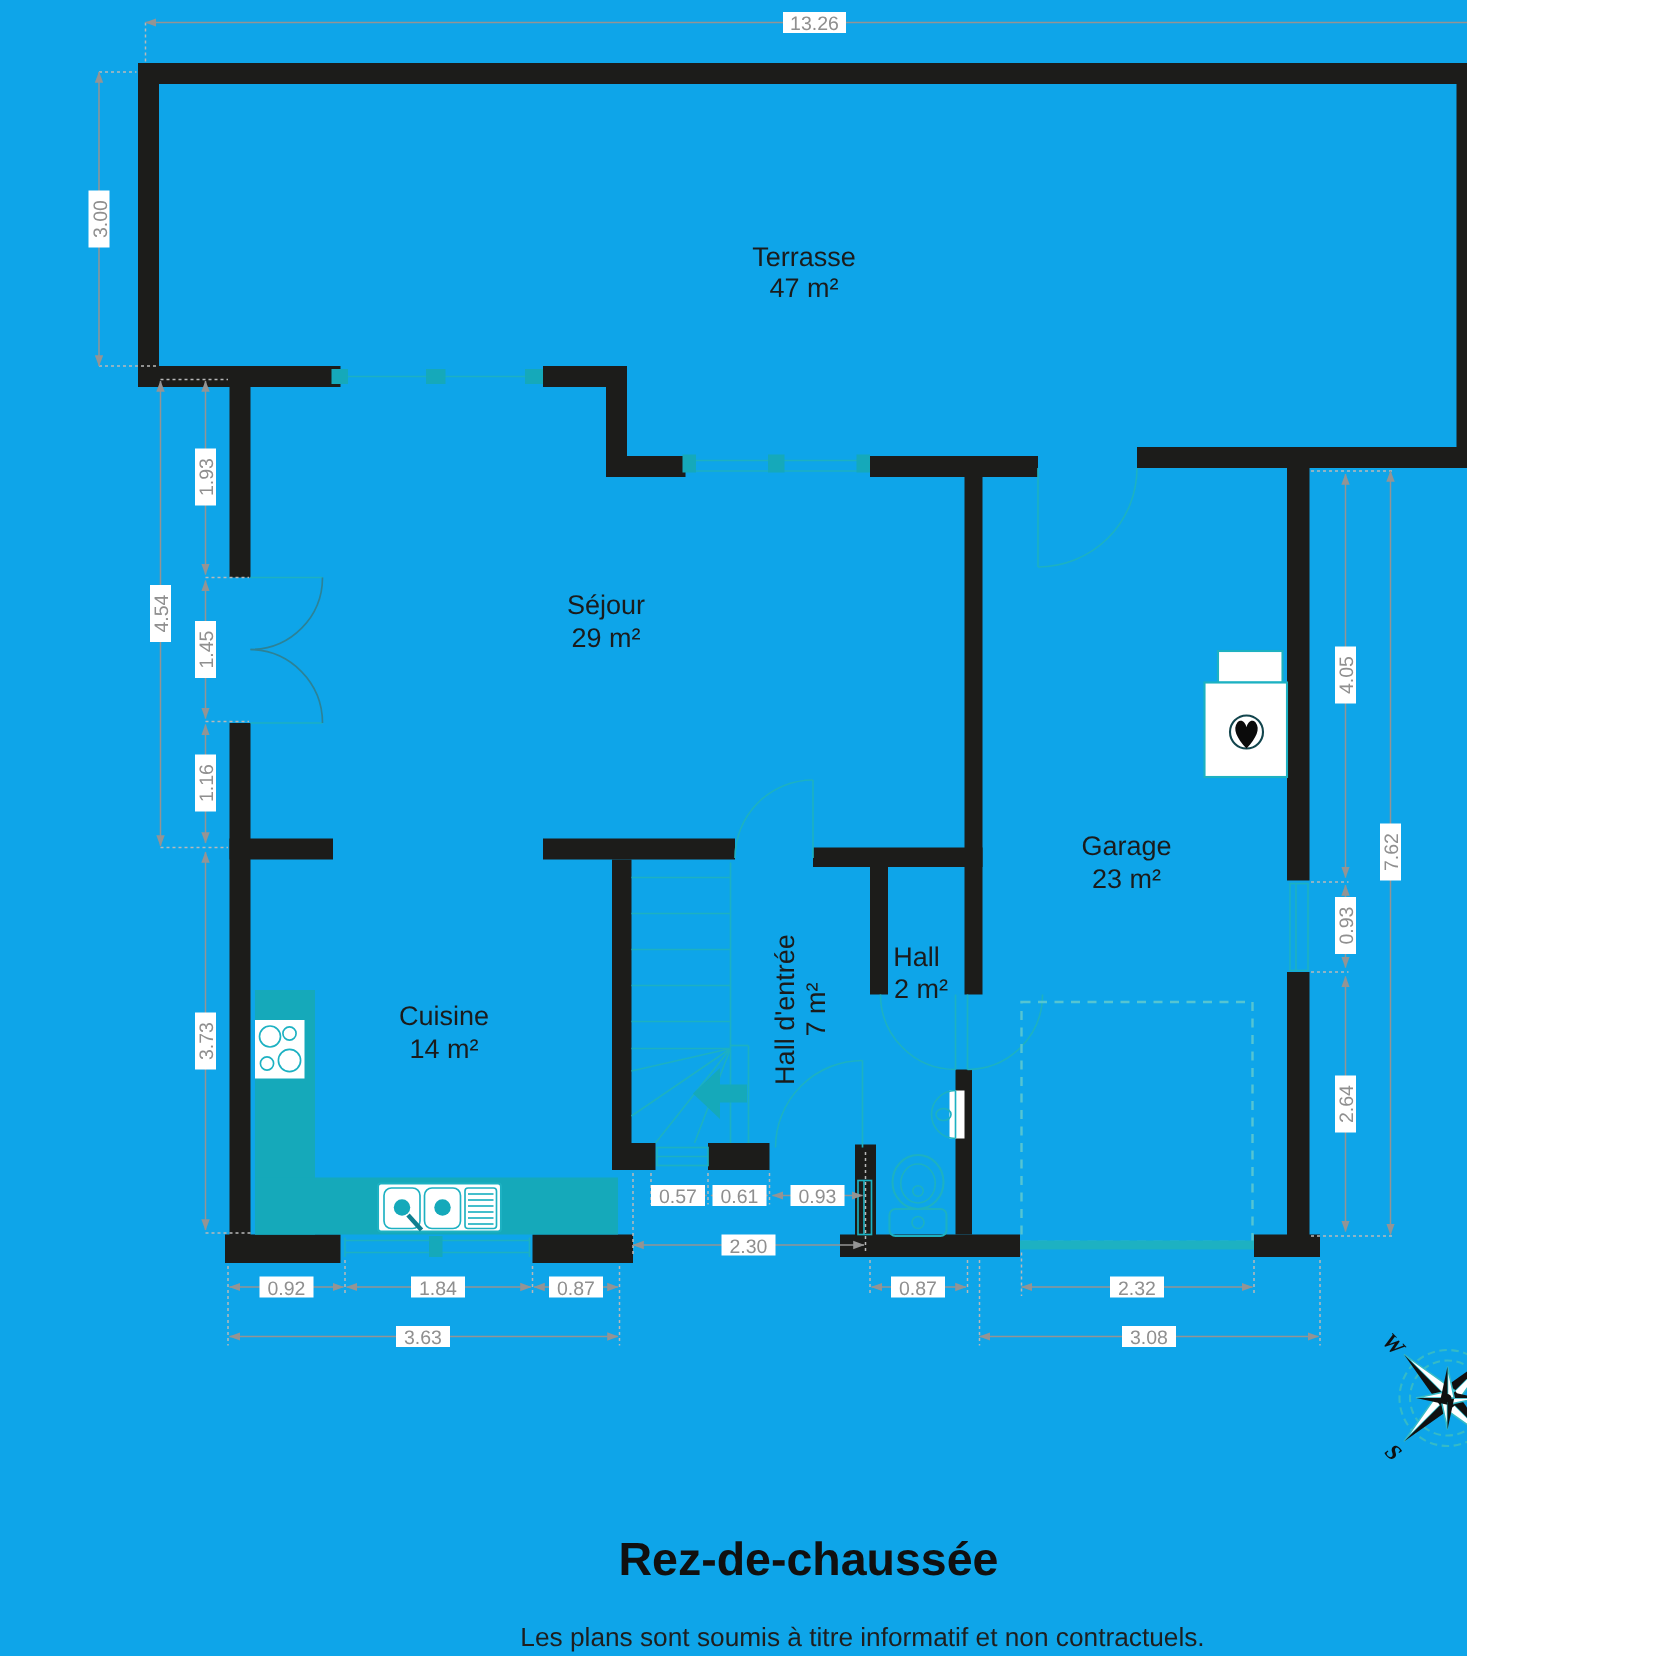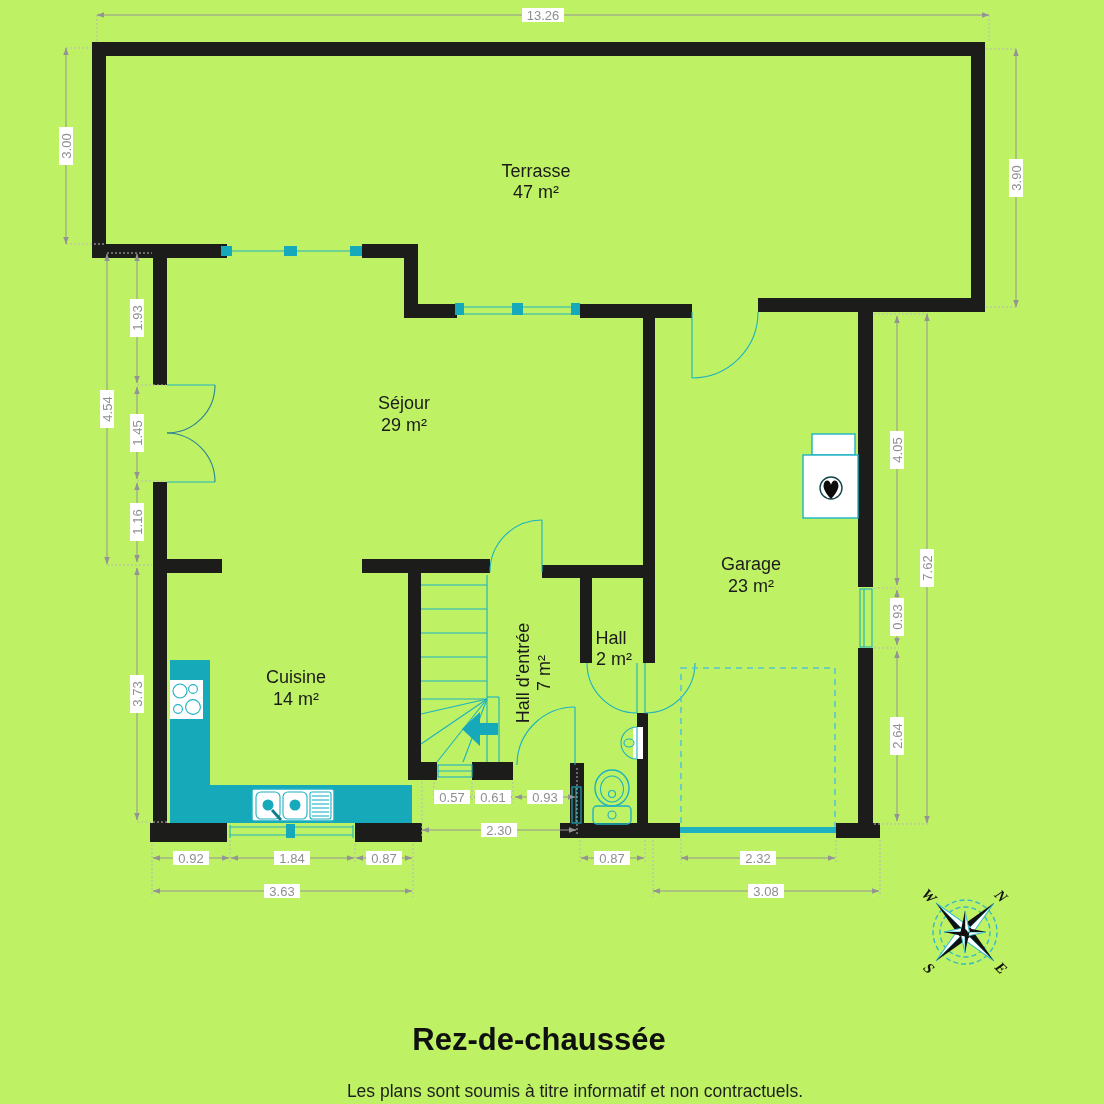--- a/index.html
+++ b/index.html
@@ -1,16 +1,16 @@
 <!DOCTYPE html>
 <html><head>
 <meta charset="utf-8">
 <style>
   html,body{margin:0;padding:0;background:#fff;}
-  .page{position:relative;width:1104px;height:1104px;background:#bef264;overflow:hidden;
+  .page{position:relative;width:978px;height:1104px;background:#0ea5e9;overflow:hidden;
         font-family:"Liberation Sans",sans-serif;}
   svg{display:block;}
   svg text{font-family:"Liberation Sans",sans-serif;}
   .wall{fill:#1c1c1a;stroke:none;}
   .fix{stroke:#1db1c2;fill:none;stroke-width:1.4;}
   .fixthin{stroke:#1db1c2;fill:none;stroke-width:1.1;}
   .fixfill{fill:#15a9ba;stroke:none;}
   .fixwhite{fill:#ffffff;stroke:#1db1c2;stroke-width:1.4;}
   .dimline{stroke:#949494;stroke-width:1;fill:none;}
   .extline{stroke:#b9b9b9;stroke-width:1;fill:none;stroke-dasharray:2 2;}

